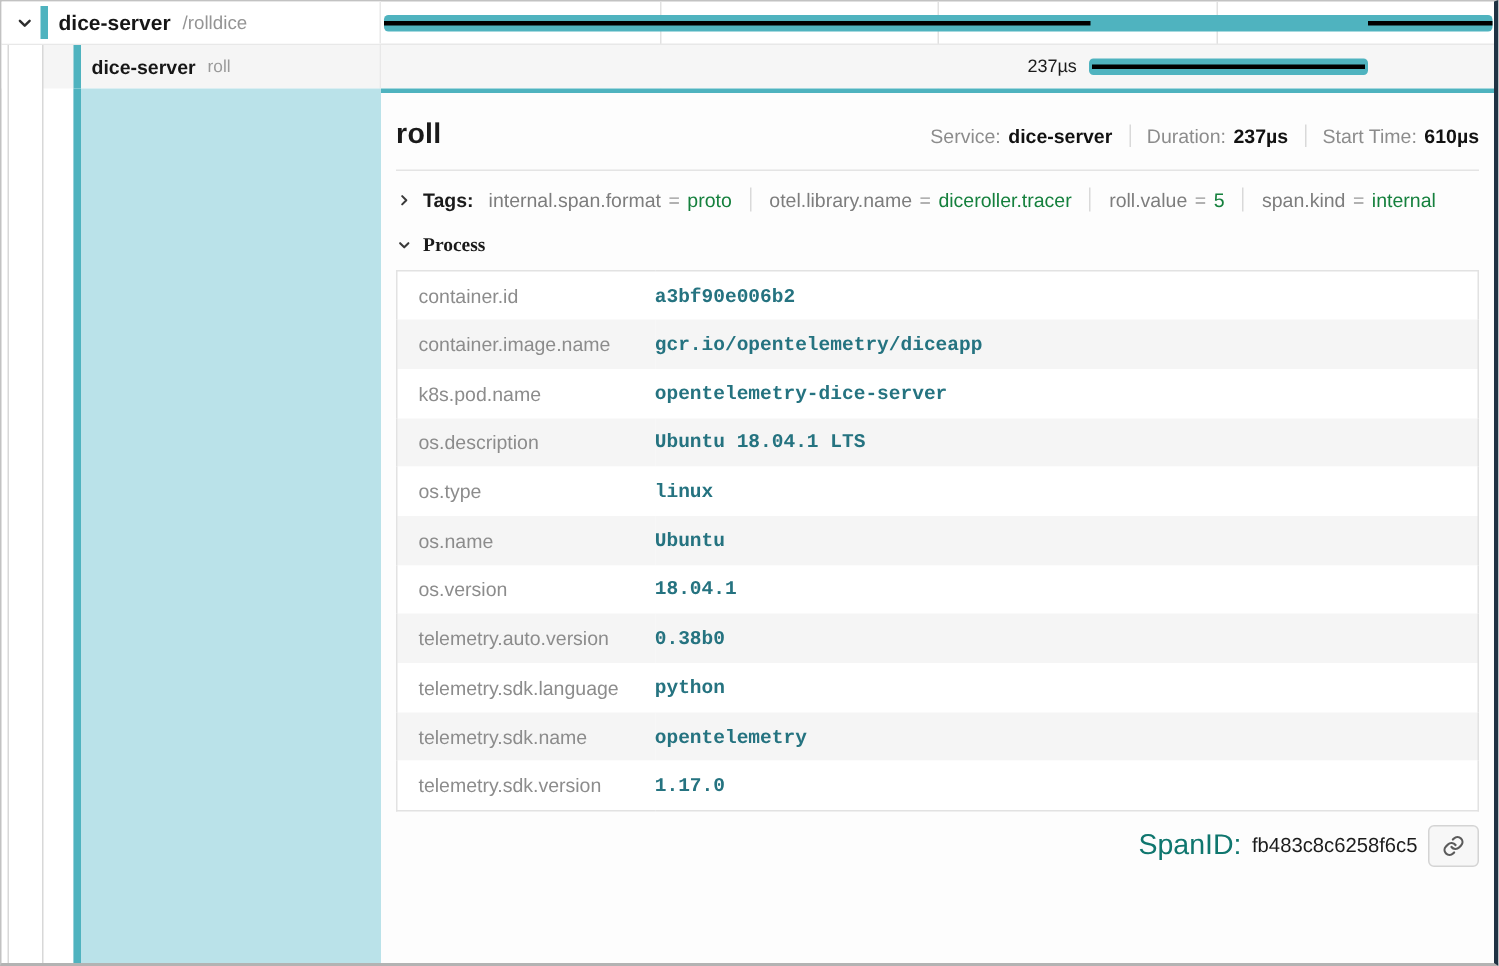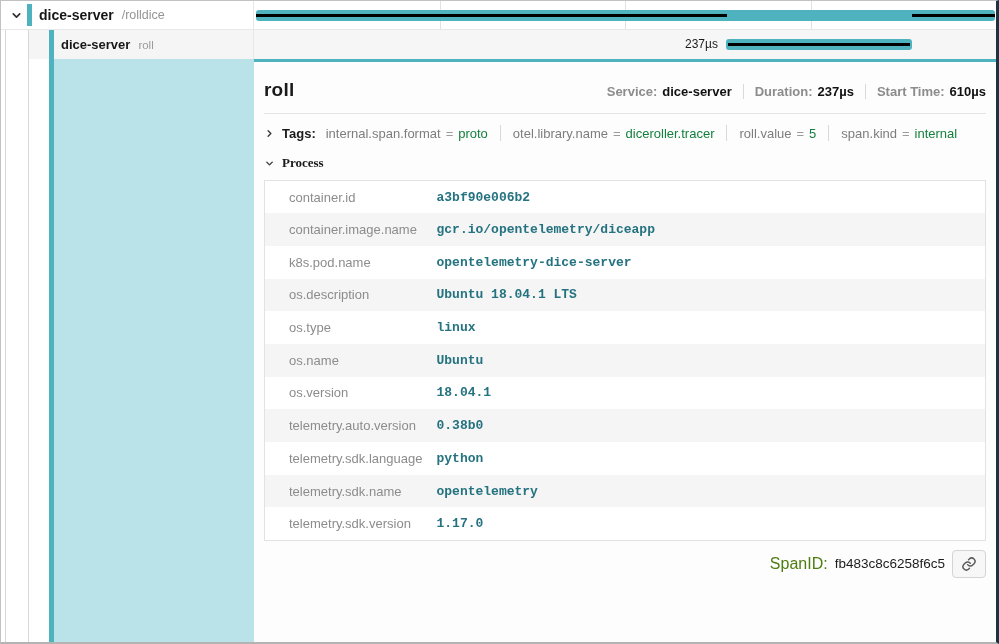--- a/index.html
+++ b/index.html
@@ -60,47 +60,47 @@
   .accent-block{ position:absolute; left:48px; top:0; bottom:0; width:205px;
     background:var(--accent-light,#bae2e9); border-left:5px solid var(--accent,#4fb3bf); }
   .detail-panel{ position:absolute; left:253px; right:0; top:0; bottom:0;
     background:#fdfdfd; border-top:3px solid var(--accent,#4fb3bf); overflow:hidden; }
   .panel-inner{ padding:0 10px; }
 
   .detail-header{ display:flex; justify-content:space-between; align-items:baseline;
     padding:17px 0 12px; border-bottom:1px solid #e4e4e4; }
   .detail-title{ font-size:19px; font-weight:600; color:#1a1a1a; letter-spacing:.2px; }
   .detail-meta{ display:flex; align-items:center; font-size:13px; }
-  .meta-label{ color:#8c8c8c; margin-right:5px;font-weight:bold; }
+  .meta-label{ color:#8c8c8c; margin-right:5px; }
   .meta-value{ color:#111; font-weight:700; }
   .meta-sep{ width:1px; height:15px; background:#d9d9d9; margin:0 11px; }
 
   .tags-row{ display:flex; align-items:center; padding:11px 0 4px; font-size:13px; cursor:pointer; }
   .chev{ width:11px; height:11px; color:#3a3a3a; display:inline-flex; margin-right:7px; flex:none; }
   .chev svg{ width:11px; height:11px; }
   .chev-right svg{ transform:rotate(-90deg); }
   .section-label{ font-weight:700; color:#1a1a1a; margin-right:10px; }
   .tag-item{ white-space:nowrap; }
   .tag-key{ color:#7d7d7d; }
   .tag-eq{ color:#9b9b9b; margin:0 5px; }
   .tag-val{ color:#15803d; }
   .tag-sep{ width:1px; height:16px; background:#d9d9d9; margin:0 12px; flex:none; }
 
   .process-row{ display:flex; align-items:center; padding:10px 0 5px; font-size:13px; cursor:pointer;font-family:Liberation Serif, serif; }
 
   table.kv{ width:100%; border-collapse:collapse; border:1px solid #e2e2e2; margin-top:4px; }
   table.kv tr:nth-child(even){ background:#f5f5f5; }
   table.kv tr:nth-child(odd){ background:#fff; }
   table.kv td{ height:32.7px; vertical-align:middle; }
-  td.k{ width:172px; padding-left:24px; color:#8c8c8c; font-size:13px; }
+  td.k{ width:172px; padding-left:14px; color:#8c8c8c; font-size:13px; }
   td.v{ font-family:"Liberation Mono","DejaVu Sans Mono",monospace; font-size:13px;
         font-weight:700; color:var(--value-teal,#257380); }
 
   .detail-footer{ display:flex; justify-content:flex-end; align-items:center; gap:7px; margin-top:9px; }
-  .spanid-label{ color:#4d7c0f; font-size:16px; }
+  .spanid-label{ color:#0f766e; font-size:19px; }
   .spanid-value{ color:#1c1c1c; font-size:13.5px; }
   .link-btn{ width:34px; height:28px; border:1px solid #d4d4d4; border-radius:4px;
     background:#f7f7f7; display:flex; align-items:center; justify-content:center; cursor:pointer; }
   .link-btn svg{ width:16px; height:16px; stroke:#5a5a5a; }
 </style>
 </head>
 <body>
 
 <div class="app">
 

